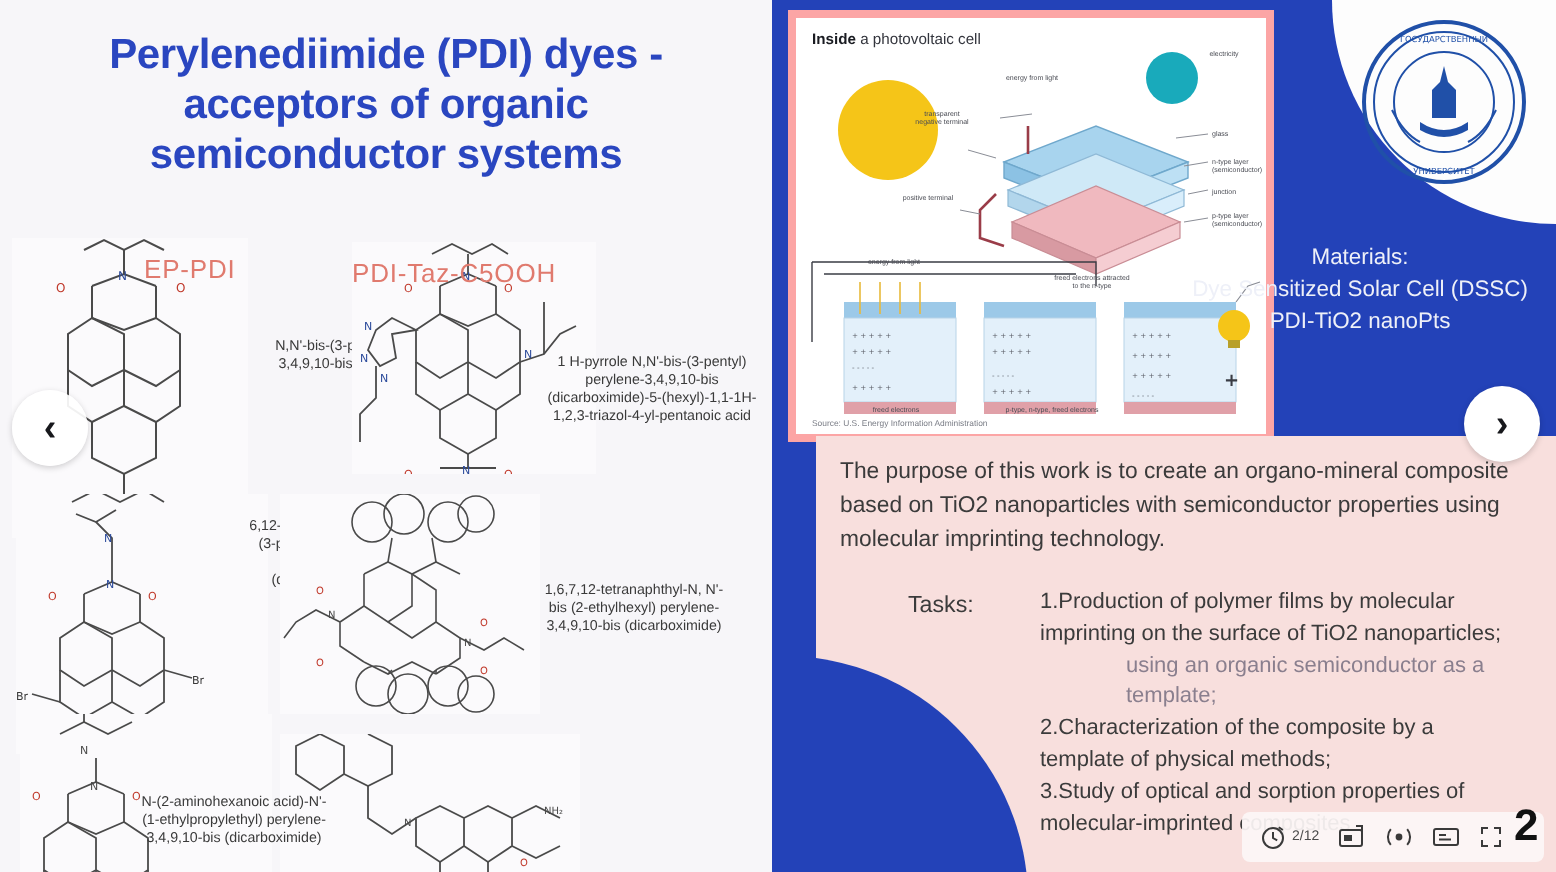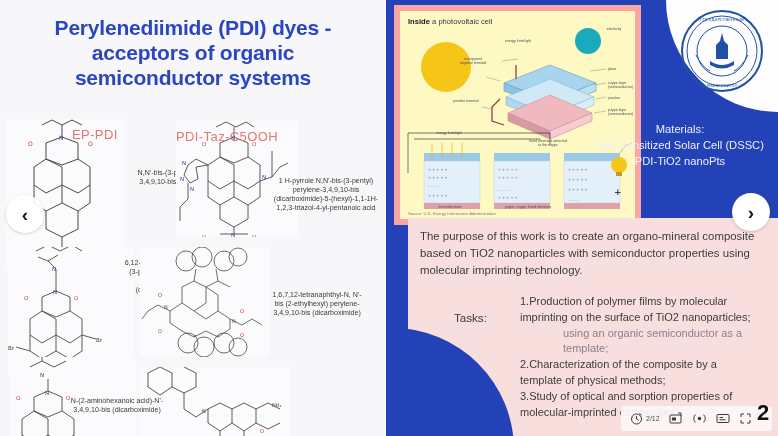--- a/index.html
+++ b/index.html
@@ -12,39 +12,39 @@
     color:#2a46c0;font-weight:bold;font-size:21px;line-height:1.18;letter-spacing:-.2px;}
 
   .struct-wrap{position:absolute;left:0;top:119px;width:386px;height:332px;}
   .struct{position:absolute;background:#fbfafc;overflow:hidden;}
   .struct svg{display:block;}
   .cap{position:absolute;color:#3a3a3a;font-size:7.1px;line-height:1.28;text-align:center;}
   .mol-name{position:absolute;color:#e07a6e;font-size:13px;font-weight:500;letter-spacing:.4px;}
 
   
   .right-col{position:absolute;left:386px;top:0;width:392px;height:436px;background:#2342b8;overflow:hidden;}
-  .pv-card{position:absolute;left:8px;top:5px;width:235px;height:208px;background:#fef9c3;
-    border:6px solid #fca5a5;overflow:hidden;}
+  .pv-card{position:absolute;left:8px;top:5px;width:235px;height:208px;background:#ffffff;
+    border:4px solid #fca5a5;overflow:hidden;}
   .pv-title{position:absolute;left:8px;top:6px;font-size:7.6px;color:#33353d;}
   .pv-title b{color:#1a1c22;}
   .pv-src{position:absolute;left:8px;bottom:3px;font-size:4.2px;color:#7a7d86;}
   .pv-lbl{position:absolute;font-size:3.5px;color:#4a4c54;line-height:1.2;}
 
   .logo-corner{position:absolute;right:0;top:0;width:112px;height:112px;background:#fdfdfd;
     border-bottom-left-radius:112px;}
   .seal{position:absolute;right:14px;top:9px;width:84px;height:84px;}
 
   .dssc{position:absolute;left:196px;top:122px;width:196px;text-align:center;
     color:#eef0f8;font-size:11.2px;line-height:1.42;}
 
   .pink-panel{position:absolute;left:408px;top:218px;width:392px;height:218px;background:#f8dfdd;overflow:hidden;}
   .blue-quarter{position:absolute;left:-16px;bottom:-14px;width:122px;height:122px;
     background:#2342b8;border-top-right-radius:122px;}
   .purpose{position:absolute;left:12px;top:10px;width:366px;color:#3b3b3b;font-size:11.4px;line-height:1.48;}
-  .tasks-label{position:absolute;left:46px;top:78px;color:#3b3b3b;font-size:11.6px;margin-top:15px;}
+  .tasks-label{position:absolute;left:46px;top:78px;color:#3b3b3b;font-size:11.6px;}
   .tasks-list{position:absolute;left:112px;top:76px;width:264px;color:#3b3b3b;font-size:11px;line-height:1.44;}
   .tasks-list .dim{color:#8a7f8e;margin-left:43px;}
 
   
   .nav-btn{position:absolute;width:38px;height:38px;border-radius:50%;background:#ffffff;
     box-shadow:0 1px 3px rgba(0,0,0,.18);display:flex;align-items:center;justify-content:center;cursor:pointer;}
   .nav-prev{left:6px;top:195px;background:rgba(255,255,255,.92);}
   .nav-next{left:732px;top:193px;}
   .chev{font-size:19px;color:#17181c;font-weight:bold;line-height:1;}
 
@@ -277,20 +277,21 @@
             <text x="62" y="46">N</text>
               <text x="132" y="40">NH₂</text>
           </g>
           <g fill="#c0392b" font-size="5" font-family="DejaVu Sans, sans-serif">
             <text x="120" y="66">O</text>
           </g>
         </svg>
       </div>
       <div class="cap" style="left:42px;top:278px;width:150px;">
         <div>N-(2-aminohexanoic acid)-N'-</div>
+        <div>(1-ethylpropylethyl) perylene-</div>
         <div>3,4,9,10-bis (dicarboximide)</div>
       </div>
 
     </div>
   </div>
 
   <div class="right-col">
 
     <div class="pv-card">
       <div class="pv-title">

